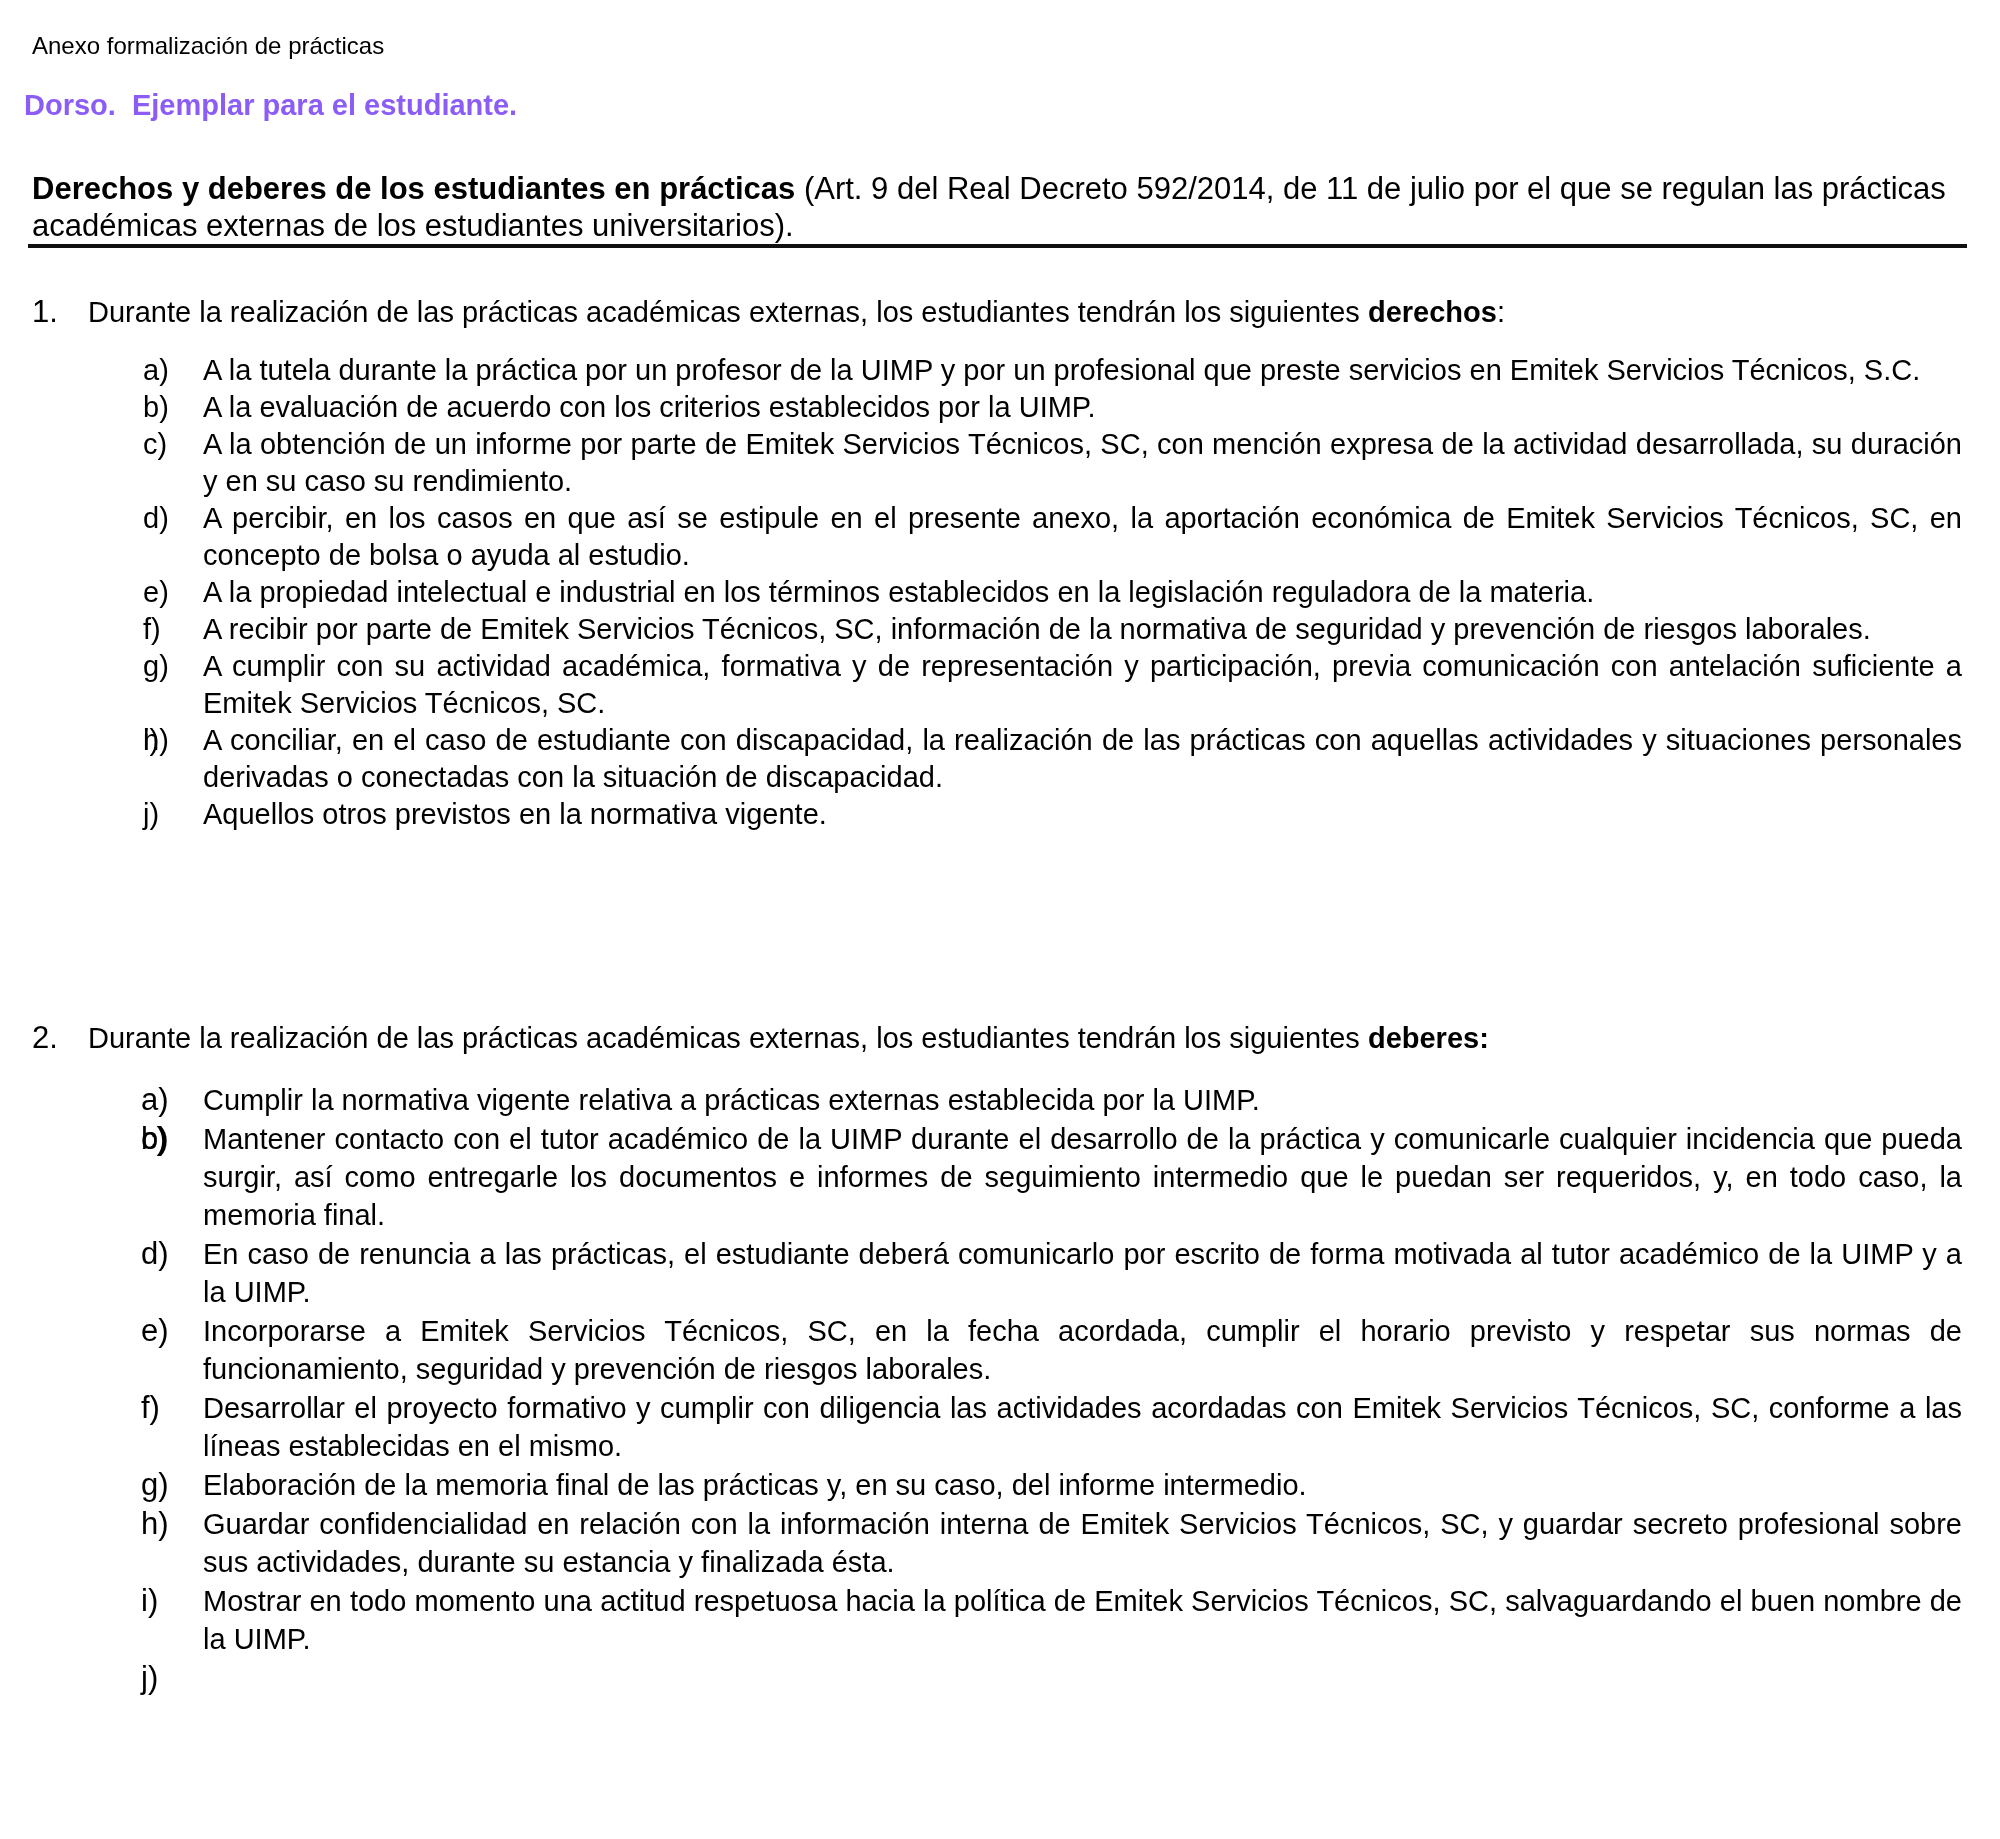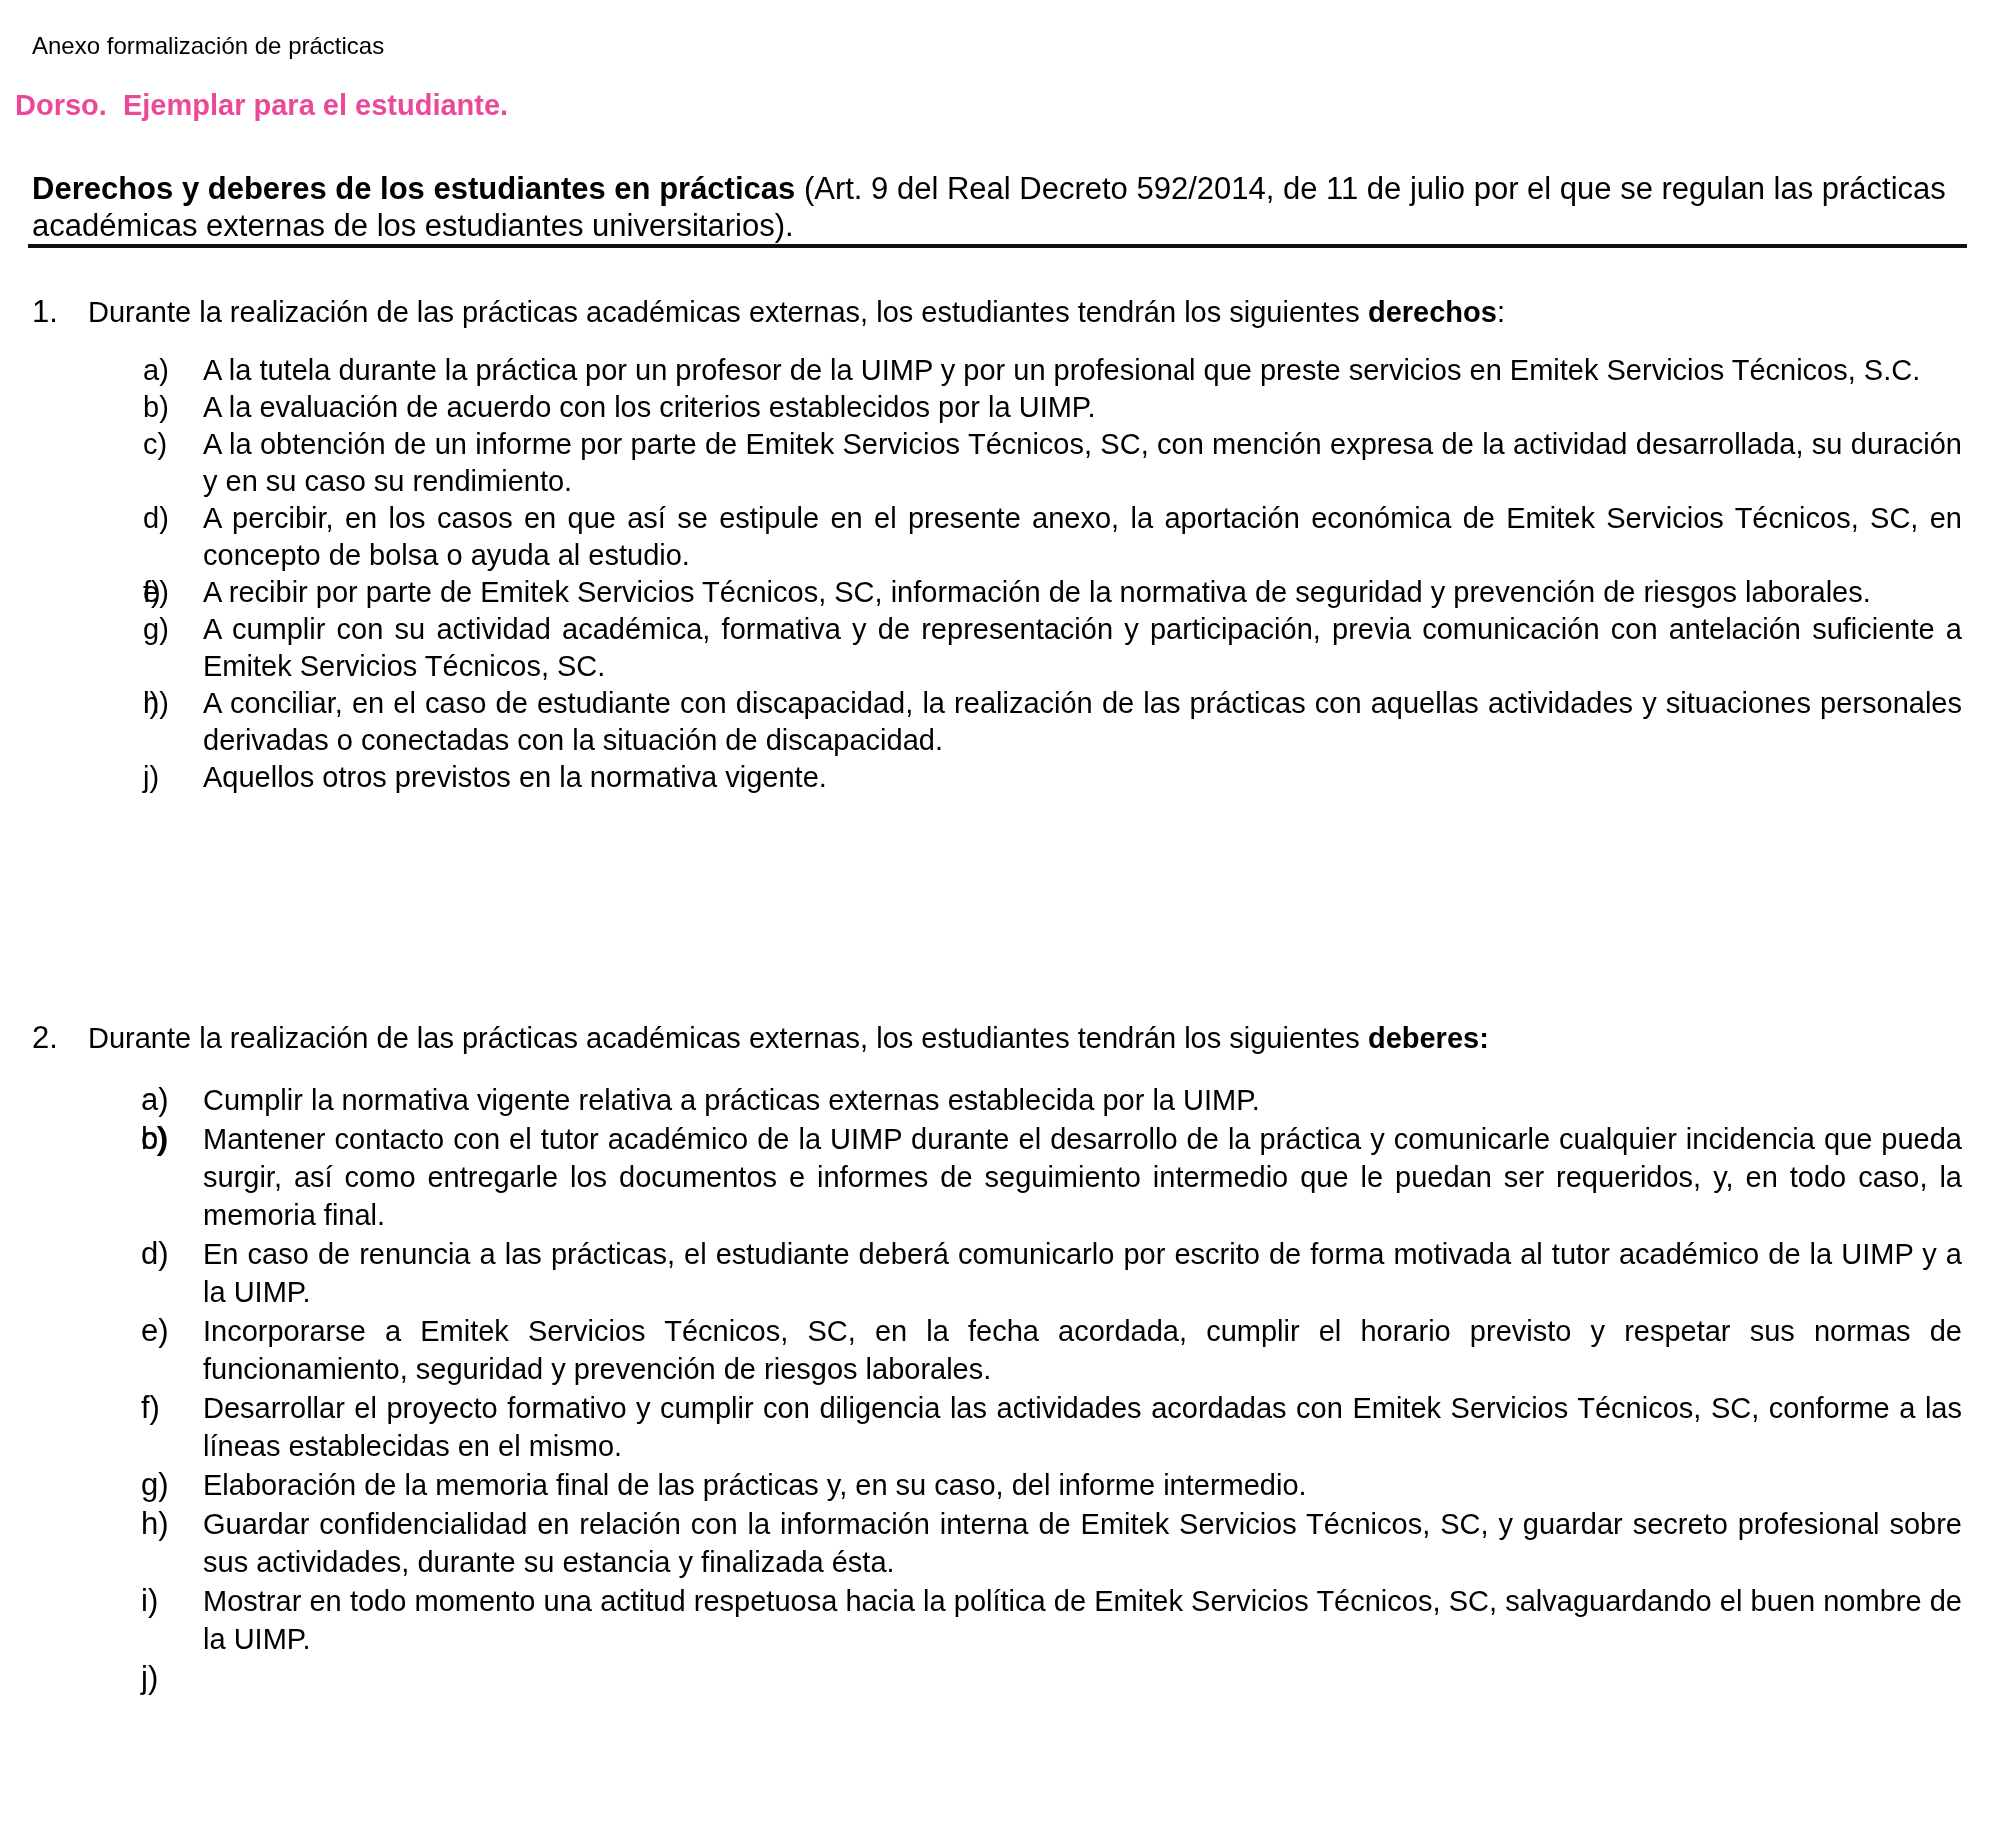--- a/index.html
+++ b/index.html
@@ -1,21 +1,21 @@
 <!DOCTYPE html>
 <html><head>
 <meta charset="utf-8">
 <style>
   html, body { margin: 0; padding: 0; background: #ffffff; }
   body { width: 2001px; height: 1839px; position: relative; overflow: hidden;
          font-family: "Liberation Sans", sans-serif; color: #000; }
   .page { position: absolute; left: 0; top: 0; width: 2001px; height: 1839px; }
   .title { position: absolute; left: 32px; top: 29px; font-size: 24px; line-height: 34px; }
-  .subtitle { position: absolute; left: 15px; top: 88px; font-size: 29px; line-height: 34px;
-              font-weight: bold; color: #ec4899; white-space: pre; }
+  .subtitle { position: absolute; left: 24px; top: 88px; font-size: 29px; line-height: 34px;
+              font-weight: bold; color: #8b5cf6; white-space: pre; }
   .heading { position: absolute; left: 32px; top: 170px; width: 1931px; font-size: 31px; line-height: 37px; }
   .heading b { font-weight: bold; }
   .rule { position: absolute; left: 28px; top: 244px; width: 1939px; height: 3.8px; background: #111; }
   .section { position: absolute; left: 0; width: 2001px; }
   .sec-intro { position: relative; padding-left: 88px; font-size: 29px; line-height: 38px; }
   .sec-num { position: absolute; left: 32px; top: 0; font-size: 31px; }
   .items { position: relative; margin-top: 21px; }
   .item { position: relative; padding-left: 203px; padding-right: 39px; font-size: 29px;
           line-height: 37px; text-align: justify; }
   .item .mark { position: absolute; left: 143px; top: 0; }
@@ -37,21 +37,21 @@
   <div class="section sec1" style="top:293px;">
     <div class="sec-intro">
       <span class="sec-num">1.</span>
       <span>Durante la realización de las prácticas académicas externas, los estudiantes tendrán los siguientes </span><b>derechos</b><span>:</span>
     </div>
     <div class="items">
       <div class="item"><span class="mark">a)</span><span>A la tutela durante la práctica por un profesor de la UIMP y por un profesional que preste servicios en Emitek Servicios Técnicos, S.C.</span></div>
       <div class="item"><span class="mark">b)</span><span>A la evaluación de acuerdo con los criterios establecidos por la UIMP.</span></div>
       <div class="item"><span class="mark">c)</span><span>A la obtención de un informe por parte de Emitek Servicios Técnicos, SC, con mención expresa de la actividad desarrollada, su duración y en su caso su rendimiento.</span></div>
       <div class="item"><span class="mark">d)</span><span>A percibir, en los casos en que así se estipule en el presente anexo, la aportación económica de Emitek Servicios Técnicos, SC, en concepto de bolsa o ayuda al estudio.</span></div>
-      <div class="item"><span class="mark">e)</span></div>
+      <div class="item"><span class="mark">e)</span><span>A la propiedad intelectual e industrial en los términos establecidos en la legislación reguladora de la materia.</span></div>
       <div class="item"><span class="mark">f)</span><span>A recibir por parte de Emitek Servicios Técnicos, SC, información de la normativa de seguridad y prevención de riesgos laborales.</span></div>
       <div class="item"><span class="mark">g)</span><span>A cumplir con su actividad académica, formativa y de representación y participación, previa comunicación con antelación suficiente a Emitek Servicios Técnicos, SC.</span></div>
       <div class="item"><span class="mark">h)</span></div>
       <div class="item"><span class="mark">i)</span><span>A conciliar, en el caso de estudiante con discapacidad, la realización de las prácticas con aquellas actividades y situaciones personales derivadas o conectadas con la situación de discapacidad.</span></div>
       <div class="item"><span class="mark">j)</span><span>Aquellos otros previstos en la normativa vigente.</span></div>
     </div>
   </div>
 
   <div class="section sec2" style="top:1019px;">
     <div class="sec-intro">

